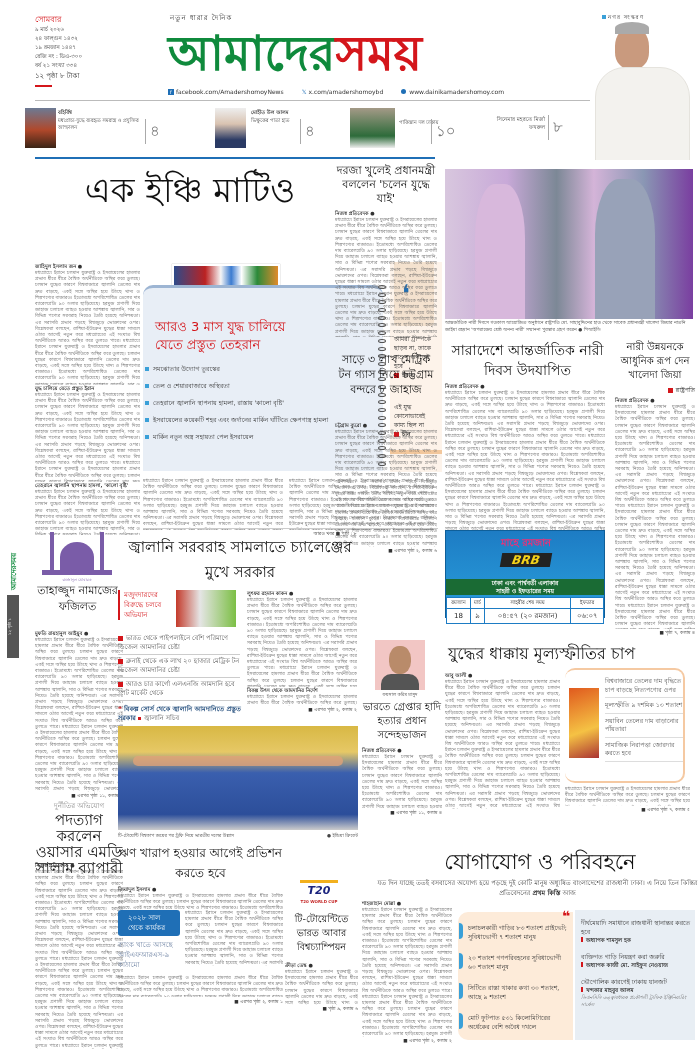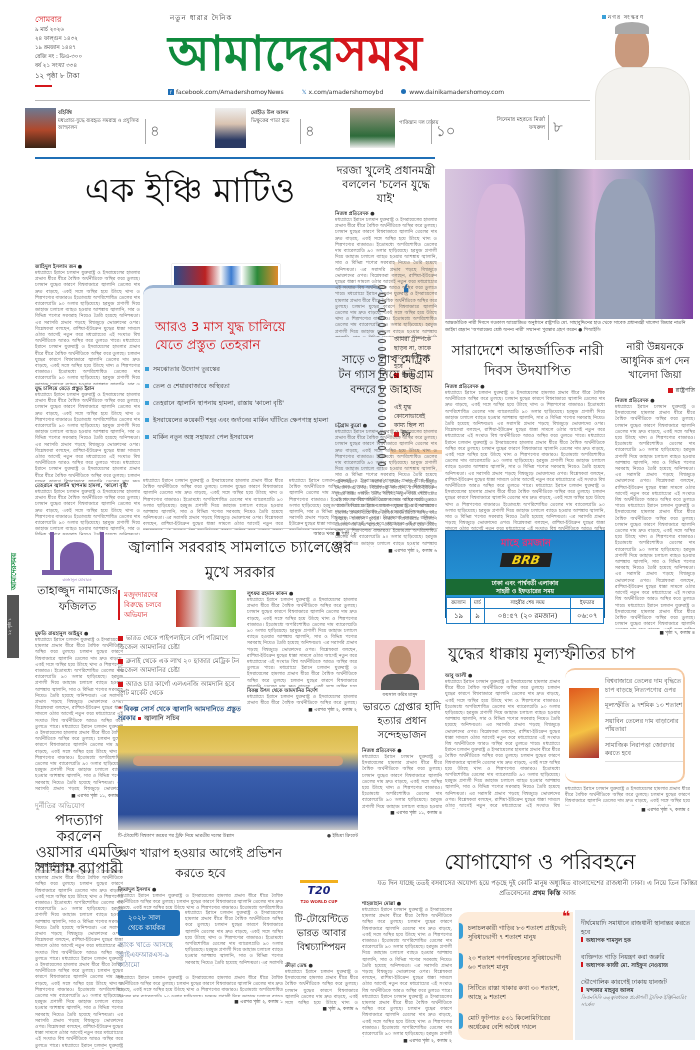--- a/index.html
+++ b/index.html
@@ -198,21 +198,21 @@
   </div>
   <table class="abs" style="left:0;top:66px;width:158px;background:#fff;border-collapse:collapse;font-size:5px;text-align:center">
     <tbody>
         <tr id="ad-head">
           <td style="border: 1px solid rgb(29, 124, 196); padding: 1px;">রমজান</td>
           <td style="border: 1px solid rgb(29, 124, 196); padding: 1px;">মার্চ</td>
           <td style="border: 1px solid rgb(29, 124, 196); padding: 1px;">সাহরীর শেষ সময়</td>
           <td style="border: 1px solid rgb(29, 124, 196); padding: 1px;">ইফতার</td>
         </tr>
         <tr id="ad-row" style="font-size:7px">
-          <td style="border: 1px solid rgb(29, 124, 196); padding: 1px;">১৯</td>
+          <td style="border: 1px solid rgb(29, 124, 196); padding: 1px;">18</td>
           <td style="border: 1px solid rgb(29, 124, 196); padding: 1px;">৯</td>
           <td style="border: 1px solid rgb(29, 124, 196); padding: 1px;">০৪:৫৭ (২০ রমজান)</td>
           <td style="border: 1px solid rgb(29, 124, 196); padding: 1px;">০৬:০৭</td>
         </tr>
   </tbody>
     </table>
 </div>
 
 <div class="abs" style="left:8px;top:530px;width:10px;height:60px;writing-mode:vertical-rl;transform:rotate(180deg);font-size:7px;font-weight:bold;color:#0f8a3c"><span>আমাদেরসময়</span></div>
 <div class="abs" style="left:7px;top:595px;width:12px;height:63px;background:#555;color:#fff;writing-mode:vertical-rl;transform:rotate(180deg);font-size:4px;text-align:center"><span>১২ পৃষ্ঠা ১</span></div>
@@ -222,37 +222,37 @@
   <div style="position:absolute;left:58px;top:2px;width:4px;height:40px;background:#7a5ca8"></div>
   <div style="position:absolute;left:0;top:40px;width:70px;height:5px;background:#7a5ca8"></div>
   <div style="position:absolute;left:0;top:47px;width:70px;text-align:center;font-size:4px;color:#7a5ca8">রমজানুল মোবারক</div>
 </div>
 <div class="abs head" style="left:35px;top:583px;width:85px;font-size:11px;line-height:16px">তাহাজ্জুদ নামাজের ফজিলত</div>
 <div class="abs" style="left:35px;top:630px;width:88px">
   <div class="byline">মুফতি রায়হানুল আইয়ুব ●</div>
   <div class="fill" style="height:155px">মধ্যপ্রাচ্যে ইরানে চলমান যুক্তরাষ্ট্র ও ইসরায়েলের হামলার প্রভাব ধীরে ধীরে বৈশ্বিক অর্থনীতিকে অস্থির করে তুলছে। চলমান যুদ্ধের কারণে বিশ্ববাজারে জ্বালানি তেলের দাম দ্রুত বাড়ছে, একই সঙ্গে অস্থির হয়ে উঠছে খাদ্য ও শিল্পপণ্যের বাজারও। ইতোমধ্যে অপরিশোধিত তেলের দাম ব্যারেলপ্রতি ৯০ ডলার ছাড়িয়েছে। হরমুজ প্রণালী দিয়ে জাহাজ চলাচল ব্যাহত হওয়ার আশঙ্কায় জ্বালানি, সার ও বিভিন্ন পণ্যের সরবরাহ নিয়েও তৈরি হয়েছে অনিশ্চয়তা। এর সরাসরি প্রভাব পড়ছে বিশ্বজুড়ে ভোক্তাদের ওপর। বিশ্লেষকরা বলছেন, রাশিয়া-ইউক্রেন যুদ্ধের ধাক্কা সামলে ওঠার আগেই নতুন করে মধ্যপ্রাচ্যের এই সংঘাত বিশ্ব অর্থনীতিকে আরও অস্থির করে তুলতে পারে। মধ্যপ্রাচ্যে ইরানে চলমান যুক্তরাষ্ট্র ও ইসরায়েলের হামলার প্রভাব ধীরে ধীরে বৈশ্বিক অর্থনীতিকে অস্থির করে তুলছে। চলমান যুদ্ধের কারণে বিশ্ববাজারে জ্বালানি তেলের দাম দ্রুত বাড়ছে, একই সঙ্গে অস্থির হয়ে উঠছে খাদ্য ও শিল্পপণ্যের বাজারও। ইতোমধ্যে অপরিশোধিত তেলের দাম ব্যারেলপ্রতি ৯০ ডলার ছাড়িয়েছে। হরমুজ প্রণালী দিয়ে জাহাজ চলাচল ব্যাহত হওয়ার আশঙ্কায় জ্বালানি, সার ও বিভিন্ন পণ্যের সরবরাহ নিয়েও তৈরি হয়েছে অনিশ্চয়তা। এর সরাসরি প্রভাব পড়ছে বিশ্বজুড়ে ভোক্তাদের ওপর। বিশ্লেষকরা বলছেন, রাশিয়া-ইউক্রেন যুদ্ধের ধাক্কা সামলে ওঠার আগেই নতুন করে মধ্যপ্রাচ্যের এই সংঘাত বিশ্ব অর্থনীতিকে আরও অস্থির করে তুলতে পারে। মধ্যপ্রাচ্যে ইরানে চলমান যুক্তরাষ্ট্র ও ইসরায়েলের হামলার প্রভাব ধীরে ধীরে বৈশ্বিক অর্থনীতিকে অস্থির করে তুলছে। চলমান যুদ্ধের কারণে বিশ্ববাজারে জ্বালানি তেলের দাম দ্রুত বাড়ছে, একই সঙ্গে অস্থির হয়ে উঠছে খাদ্য ও শিল্পপণ্যের বাজারও। ইতোমধ্যে অপরিশোধিত তেলের দাম ব্যারেলপ্রতি ৯০ ডলার ছাড়িয়েছে। হরমুজ প্রণালী দিয়ে জাহাজ চলাচল ব্যাহত হওয়ার আশঙ্কায় জ্বালানি, সার ও বিভিন্ন পণ্যের সরবরাহ নিয়েও তৈরি হয়েছে অনিশ্চয়তা। এর সরাসরি প্রভাব পড়ছে বিশ্বজুড়ে ভোক্তাদের ওপর। বিশ্লেষকরা বলছেন, রাশিয়া-ইউক্রেন যুদ্ধের ধাক্কা সামলে ওঠার আগেই নতুন করে মধ্যপ্রাচ্যের এই সংঘাত বিশ্ব অর্থনীতিকে আরও অস্থির করে তুলতে পারে। মধ্যপ্রাচ্যে ইরানে চলমান যুক্তরাষ্ট্র ও ইসরায়েলের হামলার প্রভাব ধীরে ধীরে বৈশ্বিক অর্থনীতিকে অস্থির করে তুলছে। চলমান যুদ্ধের কারণে বিশ্ববাজারে জ্বালানি তেলের দাম দ্রুত বাড়ছে, একই সঙ্গে অস্থির হয়ে উঠছে খাদ্য ও শিল্পপণ্যের বাজারও। ইতোমধ্যে অপরিশোধিত তেলের দাম ব্যারেলপ্রতি ৯০ ডলার ছাড়িয়েছে। হরমুজ প্রণালী দিয়ে জাহাজ চলাচল ব্যাহত হওয়ার আশঙ্কায় জ্বালানি, সার ও বিভিন্ন পণ্যের সরবরাহ নিয়েও তৈরি হয়েছে অনিশ্চয়তা। এর সরাসরি প্রভাব পড়ছে বিশ্বজুড়ে ভোক্তাদের ওপর। বিশ্লেষকরা বলছেন, রাশিয়া-ইউক্রেন যুদ্ধের ধাক্কা সামলে ওঠার আগেই নতুন করে মধ্যপ্রাচ্যের এই সংঘাত বিশ্ব অর্থনীতিকে আরও অস্থির করে তুলতে পারে। </div>
   <div class="jump">■ এরপর পৃষ্ঠা ১১, কলাম ৭</div>
 </div>
-<div class="abs" style="left:35px;top:800px;width:88px;text-align:left;font-size:7px;color:#888">দুর্নীতির অভিযোগ</div>
+<div class="abs" style="left:35px;top:800px;width:88px;text-align:center;font-size:7px;color:#888">দুর্নীতির অভিযোগ</div>
 <div class="abs head" style="left:35px;top:812px;width:88px;font-size:15px;line-height:16px">পদত্যাগ করলেন ওয়াসার এমডি সালাম ব্যাপারী</div>
 <div class="abs" style="left:35px;top:862px;width:88px">
   <div class="byline">নিজস্ব প্রতিবেদক ●</div>
   <div class="fill" style="height:180px">মধ্যপ্রাচ্যে ইরানে চলমান যুক্তরাষ্ট্র ও ইসরায়েলের হামলার প্রভাব ধীরে ধীরে বৈশ্বিক অর্থনীতিকে অস্থির করে তুলছে। চলমান যুদ্ধের কারণে বিশ্ববাজারে জ্বালানি তেলের দাম দ্রুত বাড়ছে, একই সঙ্গে অস্থির হয়ে উঠছে খাদ্য ও শিল্পপণ্যের বাজারও। ইতোমধ্যে অপরিশোধিত তেলের দাম ব্যারেলপ্রতি ৯০ ডলার ছাড়িয়েছে। হরমুজ প্রণালী দিয়ে জাহাজ চলাচল ব্যাহত হওয়ার আশঙ্কায় জ্বালানি, সার ও বিভিন্ন পণ্যের সরবরাহ নিয়েও তৈরি হয়েছে অনিশ্চয়তা। এর সরাসরি প্রভাব পড়ছে বিশ্বজুড়ে ভোক্তাদের ওপর। বিশ্লেষকরা বলছেন, রাশিয়া-ইউক্রেন যুদ্ধের ধাক্কা সামলে ওঠার আগেই নতুন করে মধ্যপ্রাচ্যের এই সংঘাত বিশ্ব অর্থনীতিকে আরও অস্থির করে তুলতে পারে। মধ্যপ্রাচ্যে ইরানে চলমান যুক্তরাষ্ট্র ও ইসরায়েলের হামলার প্রভাব ধীরে ধীরে বৈশ্বিক অর্থনীতিকে অস্থির করে তুলছে। চলমান যুদ্ধের কারণে বিশ্ববাজারে জ্বালানি তেলের দাম দ্রুত বাড়ছে, একই সঙ্গে অস্থির হয়ে উঠছে খাদ্য ও শিল্পপণ্যের বাজারও। ইতোমধ্যে অপরিশোধিত তেলের দাম ব্যারেলপ্রতি ৯০ ডলার ছাড়িয়েছে। হরমুজ প্রণালী দিয়ে জাহাজ চলাচল ব্যাহত হওয়ার আশঙ্কায় জ্বালানি, সার ও বিভিন্ন পণ্যের সরবরাহ নিয়েও তৈরি হয়েছে অনিশ্চয়তা। এর সরাসরি প্রভাব পড়ছে বিশ্বজুড়ে ভোক্তাদের ওপর। বিশ্লেষকরা বলছেন, রাশিয়া-ইউক্রেন যুদ্ধের ধাক্কা সামলে ওঠার আগেই নতুন করে মধ্যপ্রাচ্যের এই সংঘাত বিশ্ব অর্থনীতিকে আরও অস্থির করে তুলতে পারে। মধ্যপ্রাচ্যে ইরানে চলমান যুক্তরাষ্ট্র ও ইসরায়েলের হামলার প্রভাব ধীরে ধীরে বৈশ্বিক অর্থনীতিকে অস্থির করে তুলছে। চলমান যুদ্ধের কারণে বিশ্ববাজারে জ্বালানি তেলের দাম দ্রুত বাড়ছে, একই সঙ্গে অস্থির হয়ে উঠছে খাদ্য ও শিল্পপণ্যের বাজারও। ইতোমধ্যে অপরিশোধিত তেলের দাম ব্যারেলপ্রতি ৯০ ডলার ছাড়িয়েছে। হরমুজ প্রণালী দিয়ে জাহাজ চলাচল ব্যাহত হওয়ার আশঙ্কায় জ্বালানি, সার ও বিভিন্ন পণ্যের সরবরাহ নিয়েও তৈরি হয়েছে অনিশ্চয়তা। এর সরাসরি প্রভাব পড়ছে বিশ্বজুড়ে ভোক্তাদের ওপর। বিশ্লেষকরা বলছেন, রাশিয়া-ইউক্রেন যুদ্ধের ধাক্কা সামলে ওঠার আগেই নতুন করে মধ্যপ্রাচ্যের এই সংঘাত বিশ্ব অর্থনীতিকে আরও অস্থির করে তুলতে পারে। মধ্যপ্রাচ্যে ইরানে চলমান যুক্তরাষ্ট্র ও ইসরায়েলের হামলার প্রভাব ধীরে ধীরে বৈশ্বিক অর্থনীতিকে অস্থির করে তুলছে। চলমান যুদ্ধের কারণে বিশ্ববাজারে জ্বালানি তেলের দাম দ্রুত বাড়ছে, একই সঙ্গে অস্থির হয়ে উঠছে খাদ্য ও শিল্পপণ্যের বাজারও। ইতোমধ্যে অপরিশোধিত তেলের দাম ব্যারেলপ্রতি ৯০ ডলার ছাড়িয়েছে। হরমুজ প্রণালী দিয়ে জাহাজ চলাচল ব্যাহত হওয়ার আশঙ্কায় জ্বালানি, সার ও বিভিন্ন পণ্যের সরবরাহ নিয়েও তৈরি হয়েছে অনিশ্চয়তা। এর সরাসরি প্রভাব পড়ছে বিশ্বজুড়ে ভোক্তাদের ওপর। বিশ্লেষকরা বলছেন, রাশিয়া-ইউক্রেন যুদ্ধের ধাক্কা সামলে ওঠার আগেই নতুন করে মধ্যপ্রাচ্যের এই সংঘাত বিশ্ব অর্থনীতিকে আরও অস্থির করে তুলতে পারে। </div>
 </div>
 
 <div class="abs head" style="left:120px;top:535px;width:240px;font-size:15px;line-height:25px">জ্বালানি সরবরাহ সামলাতে চ্যালেঞ্জের মুখে সরকার</div>
 <div class="abs" style="left:118px;top:590px;width:55px;border-left:2px solid #d4161b;padding-left:4px;color:#d4161b;font-size:7px;line-height:10px">মজুদদারদের বিরুদ্ধে চলবে অভিযান</div>
 <div class="img" style="left:176px;top:590px;width:60px;height:37px;background:linear-gradient(90deg,#c43a2a,#e5e5e5 40%,#7cbf45 100%)"></div>
 <div id="energy-points" class="abs" style="left:118px;top:632px;width:122px;font-size:6.5px;line-height:9px;color:#555">
     <div style="padding: 2px 0px; border-bottom: 1px solid rgb(204, 204, 204);"><span style="display: inline-block; width: 5px; height: 5px; background: rgb(212, 22, 27); margin-right: 3px; vertical-align: middle;"></span><span>ভারত থেকে পাইপলাইনে বেশি পরিমাণে ডিজেল আমদানির চেষ্টা</span></div>
     <div style="padding: 2px 0px; border-bottom: 1px solid rgb(204, 204, 204);"><span style="display: inline-block; width: 5px; height: 5px; background: rgb(212, 22, 27); margin-right: 3px; vertical-align: middle;"></span><span>ব্রুনাই থেকে এক লাখ ২০ হাজার মেট্রিক টন ডিজেল আমদানির চেষ্টা</span></div>
     <div style="padding: 2px 0px; border-bottom: 1px solid rgb(204, 204, 204);"><span style="display: inline-block; width: 5px; height: 5px; background: rgb(212, 22, 27); margin-right: 3px; vertical-align: middle;"></span><span>আরও চার কার্গো এলএনজি আমদানি হবে স্পট মার্কেট থেকে</span></div>
   </div>
 <div class="abs" style="left:118px;top:705px;width:125px;font-size:6.5px;line-height:9px;color:#1f4a7a">
-  <span style="color:#d4161b;font-weight:bold">❝</span> <span style="font-weight:bold">বিকল্প সোর্স থেকে জ্বালানি আমদানিতে প্রস্তুত সরকার</span> <span class="redbox" style="width:3px;height:3px"></span><span style="color:#555;font-weight:bold">জ্বালানি সচিব</span>
+  <span style="color:#d4161b;font-weight:bold">❝</span> <span style="font-weight:bold">বিকল্প সোর্স থেকে জ্বালানি আমদানিতে প্রস্তুত সরকার</span> <span class="redbox" style="width:3px;height:3px"></span><span style="color:#555;font-weight:normal">জ্বালানি সচিব</span>
 </div>
 <div class="abs" style="left:247px;top:590px;width:110px">
   <div class="byline">লুৎফর রহমান কাকন ●</div>
   <div class="fill" style="height:90px">মধ্যপ্রাচ্যে ইরানে চলমান যুক্তরাষ্ট্র ও ইসরায়েলের হামলার প্রভাব ধীরে ধীরে বৈশ্বিক অর্থনীতিকে অস্থির করে তুলছে। চলমান যুদ্ধের কারণে বিশ্ববাজারে জ্বালানি তেলের দাম দ্রুত বাড়ছে, একই সঙ্গে অস্থির হয়ে উঠছে খাদ্য ও শিল্পপণ্যের বাজারও। ইতোমধ্যে অপরিশোধিত তেলের দাম ব্যারেলপ্রতি ৯০ ডলার ছাড়িয়েছে। হরমুজ প্রণালী দিয়ে জাহাজ চলাচল ব্যাহত হওয়ার আশঙ্কায় জ্বালানি, সার ও বিভিন্ন পণ্যের সরবরাহ নিয়েও তৈরি হয়েছে অনিশ্চয়তা। এর সরাসরি প্রভাব পড়ছে বিশ্বজুড়ে ভোক্তাদের ওপর। বিশ্লেষকরা বলছেন, রাশিয়া-ইউক্রেন যুদ্ধের ধাক্কা সামলে ওঠার আগেই নতুন করে মধ্যপ্রাচ্যের এই সংঘাত বিশ্ব অর্থনীতিকে আরও অস্থির করে তুলতে পারে। মধ্যপ্রাচ্যে ইরানে চলমান যুক্তরাষ্ট্র ও ইসরায়েলের হামলার প্রভাব ধীরে ধীরে বৈশ্বিক অর্থনীতিকে অস্থির করে তুলছে। চলমান যুদ্ধের কারণে বিশ্ববাজারে জ্বালানি তেলের দাম দ্রুত বাড়ছে, একই সঙ্গে অস্থির হয়ে উঠছে খাদ্য ও শিল্পপণ্যের বাজারও। ইতোমধ্যে অপরিশোধিত তেলের দাম ব্যারেলপ্রতি ৯০ ডলার ছাড়িয়েছে। হরমুজ প্রণালী দিয়ে জাহাজ চলাচল ব্যাহত হওয়ার আশঙ্কায় জ্বালানি, সার ও বিভিন্ন পণ্যের সরবরাহ নিয়েও তৈরি হয়েছে অনিশ্চয়তা। এর সরাসরি প্রভাব পড়ছে বিশ্বজুড়ে ভোক্তাদের ওপর। বিশ্লেষকরা বলছেন, রাশিয়া-ইউক্রেন যুদ্ধের ধাক্কা সামলে ওঠার আগেই নতুন করে মধ্যপ্রাচ্যের এই সংঘাত বিশ্ব অর্থনীতিকে আরও অস্থির করে তুলতে পারে। মধ্যপ্রাচ্যে ইরানে চলমান যুক্তরাষ্ট্র ও ইসরায়েলের হামলার প্রভাব ধীরে ধীরে বৈশ্বিক অর্থনীতিকে অস্থির করে তুলছে। চলমান যুদ্ধের কারণে বিশ্ববাজারে জ্বালানি তেলের দাম দ্রুত বাড়ছে, একই সঙ্গে অস্থির হয়ে উঠছে খাদ্য ও শিল্পপণ্যের বাজারও। ইতোমধ্যে অপরিশোধিত তেলের দাম ব্যারেলপ্রতি ৯০ ডলার ছাড়িয়েছে। হরমুজ প্রণালী দিয়ে জাহাজ চলাচল ব্যাহত হওয়ার আশঙ্কায় জ্বালানি, সার ও বিভিন্ন পণ্যের সরবরাহ নিয়েও তৈরি হয়েছে অনিশ্চয়তা। এর সরাসরি প্রভাব পড়ছে বিশ্বজুড়ে ভোক্তাদের ওপর। বিশ্লেষকরা বলছেন, রাশিয়া-ইউক্রেন যুদ্ধের ধাক্কা সামলে ওঠার আগেই নতুন করে মধ্যপ্রাচ্যের এই সংঘাত বিশ্ব অর্থনীতিকে আরও অস্থির করে তুলতে পারে। মধ্যপ্রাচ্যে ইরানে চলমান যুক্তরাষ্ট্র ও ইসরায়েলের হামলার প্রভাব ধীরে ধীরে বৈশ্বিক অর্থনীতিকে অস্থির করে তুলছে। চলমান যুদ্ধের কারণে বিশ্ববাজারে জ্বালানি তেলের দাম দ্রুত বাড়ছে, একই সঙ্গে অস্থির হয়ে উঠছে খাদ্য ও শিল্পপণ্যের বাজারও। ইতোমধ্যে অপরিশোধিত তেলের দাম ব্যারেলপ্রতি ৯০ ডলার ছাড়িয়েছে। হরমুজ প্রণালী দিয়ে জাহাজ চলাচল ব্যাহত হওয়ার আশঙ্কায় জ্বালানি, সার ও বিভিন্ন পণ্যের সরবরাহ নিয়েও তৈরি হয়েছে অনিশ্চয়তা। এর সরাসরি প্রভাব পড়ছে বিশ্বজুড়ে ভোক্তাদের ওপর। বিশ্লেষকরা বলছেন, রাশিয়া-ইউক্রেন যুদ্ধের ধাক্কা সামলে ওঠার আগেই নতুন করে মধ্যপ্রাচ্যের এই সংঘাত বিশ্ব অর্থনীতিকে আরও অস্থির করে তুলতে পারে। </div>
   <div class="byline">বিকল্প উৎস থেকে আমদানির নির্দেশ</div>
   <div class="fill" style="height:12px">মধ্যপ্রাচ্যে ইরানে চলমান যুক্তরাষ্ট্র ও ইসরায়েলের হামলার প্রভাব ধীরে ধীরে বৈশ্বিক অর্থনীতিকে অস্থির করে তুলছে। চলমান যুদ্ধের কারণে বিশ্ববাজারে জ্বালানি তেলের দাম দ্রুত বাড়ছে, একই সঙ্গে অস্থির হয়ে উঠছে খাদ্য ও শিল্পপণ্যের বাজারও। ইতোমধ্যে অপরিশোধিত তেলের দাম ব্যারেলপ্রতি ৯০ ডলার ছাড়িয়েছে। হরমুজ প্রণালী দিয়ে জাহাজ চলাচল ব্যাহত হওয়ার আশঙ্কায় জ্বালানি, সার ও বিভিন্ন পণ্যের সরবরাহ নিয়েও তৈরি হয়েছে অনিশ্চয়তা। এর সরাসরি প্রভাব পড়ছে বিশ্বজুড়ে ভোক্তাদের ওপর। বিশ্লেষকরা বলছেন, রাশিয়া-ইউক্রেন যুদ্ধের ধাক্কা সামলে ওঠার আগেই নতুন করে মধ্যপ্রাচ্যের এই সংঘাত বিশ্ব অর্থনীতিকে আরও অস্থির করে তুলতে পারে। মধ্যপ্রাচ্যে ইরানে চলমান যুক্তরাষ্ট্র ও ইসরায়েলের হামলার প্রভাব ধীরে ধীরে বৈশ্বিক অর্থনীতিকে অস্থির করে তুলছে। চলমান যুদ্ধের কারণে বিশ্ববাজারে জ্বালানি তেলের দাম দ্রুত বাড়ছে, একই সঙ্গে অস্থির হয়ে উঠছে খাদ্য ও শিল্পপণ্যের বাজারও। ইতোমধ্যে অপরিশোধিত তেলের দাম ব্যারেলপ্রতি ৯০ ডলার ছাড়িয়েছে। হরমুজ প্রণালী দিয়ে জাহাজ চলাচল ব্যাহত হওয়ার আশঙ্কায় জ্বালানি, সার ও বিভিন্ন পণ্যের সরবরাহ নিয়েও তৈরি হয়েছে অনিশ্চয়তা। এর সরাসরি প্রভাব পড়ছে বিশ্বজুড়ে ভোক্তাদের ওপর। বিশ্লেষকরা বলছেন, রাশিয়া-ইউক্রেন যুদ্ধের ধাক্কা সামলে ওঠার আগেই নতুন করে মধ্যপ্রাচ্যের এই সংঘাত বিশ্ব অর্থনীতিকে আরও অস্থির করে তুলতে পারে। মধ্যপ্রাচ্যে ইরানে চলমান যুক্তরাষ্ট্র ও ইসরায়েলের হামলার প্রভাব ধীরে ধীরে বৈশ্বিক অর্থনীতিকে অস্থির করে তুলছে। চলমান যুদ্ধের কারণে বিশ্ববাজারে জ্বালানি তেলের দাম দ্রুত বাড়ছে, একই সঙ্গে অস্থির হয়ে উঠছে খাদ্য ও শিল্পপণ্যের বাজারও। ইতোমধ্যে অপরিশোধিত তেলের দাম ব্যারেলপ্রতি ৯০ ডলার ছাড়িয়েছে। হরমুজ প্রণালী দিয়ে জাহাজ চলাচল ব্যাহত হওয়ার আশঙ্কায় জ্বালানি, সার ও বিভিন্ন পণ্যের সরবরাহ নিয়েও তৈরি হয়েছে অনিশ্চয়তা। এর সরাসরি প্রভাব পড়ছে বিশ্বজুড়ে ভোক্তাদের ওপর। বিশ্লেষকরা বলছেন, রাশিয়া-ইউক্রেন যুদ্ধের ধাক্কা সামলে ওঠার আগেই নতুন করে মধ্যপ্রাচ্যের এই সংঘাত বিশ্ব অর্থনীতিকে আরও অস্থির করে তুলতে পারে। মধ্যপ্রাচ্যে ইরানে চলমান যুক্তরাষ্ট্র ও ইসরায়েলের হামলার প্রভাব ধীরে ধীরে বৈশ্বিক অর্থনীতিকে অস্থির করে তুলছে। চলমান যুদ্ধের কারণে বিশ্ববাজারে জ্বালানি তেলের দাম দ্রুত বাড়ছে, একই সঙ্গে অস্থির হয়ে উঠছে খাদ্য ও শিল্পপণ্যের বাজারও। ইতোমধ্যে অপরিশোধিত তেলের দাম ব্যারেলপ্রতি ৯০ ডলার ছাড়িয়েছে। হরমুজ প্রণালী দিয়ে জাহাজ চলাচল ব্যাহত হওয়ার আশঙ্কায় জ্বালানি, সার ও বিভিন্ন পণ্যের সরবরাহ নিয়েও তৈরি হয়েছে অনিশ্চয়তা। এর সরাসরি প্রভাব পড়ছে বিশ্বজুড়ে ভোক্তাদের ওপর। বিশ্লেষকরা বলছেন, রাশিয়া-ইউক্রেন যুদ্ধের ধাক্কা সামলে ওঠার আগেই নতুন করে মধ্যপ্রাচ্যের এই সংঘাত বিশ্ব অর্থনীতিকে আরও অস্থির করে তুলতে পারে। </div>
   <div class="jump">■ এরপর পৃষ্ঠা ২, কলাম ২</div>
 </div>
 
 <div class="img" style="left:118px;top:726px;width:240px;height:104px;background:linear-gradient(180deg,#d8b844 0,#e6c866 25%,#3a5fae 45%,#2c4e9a 85%,#ccc 100%)">

